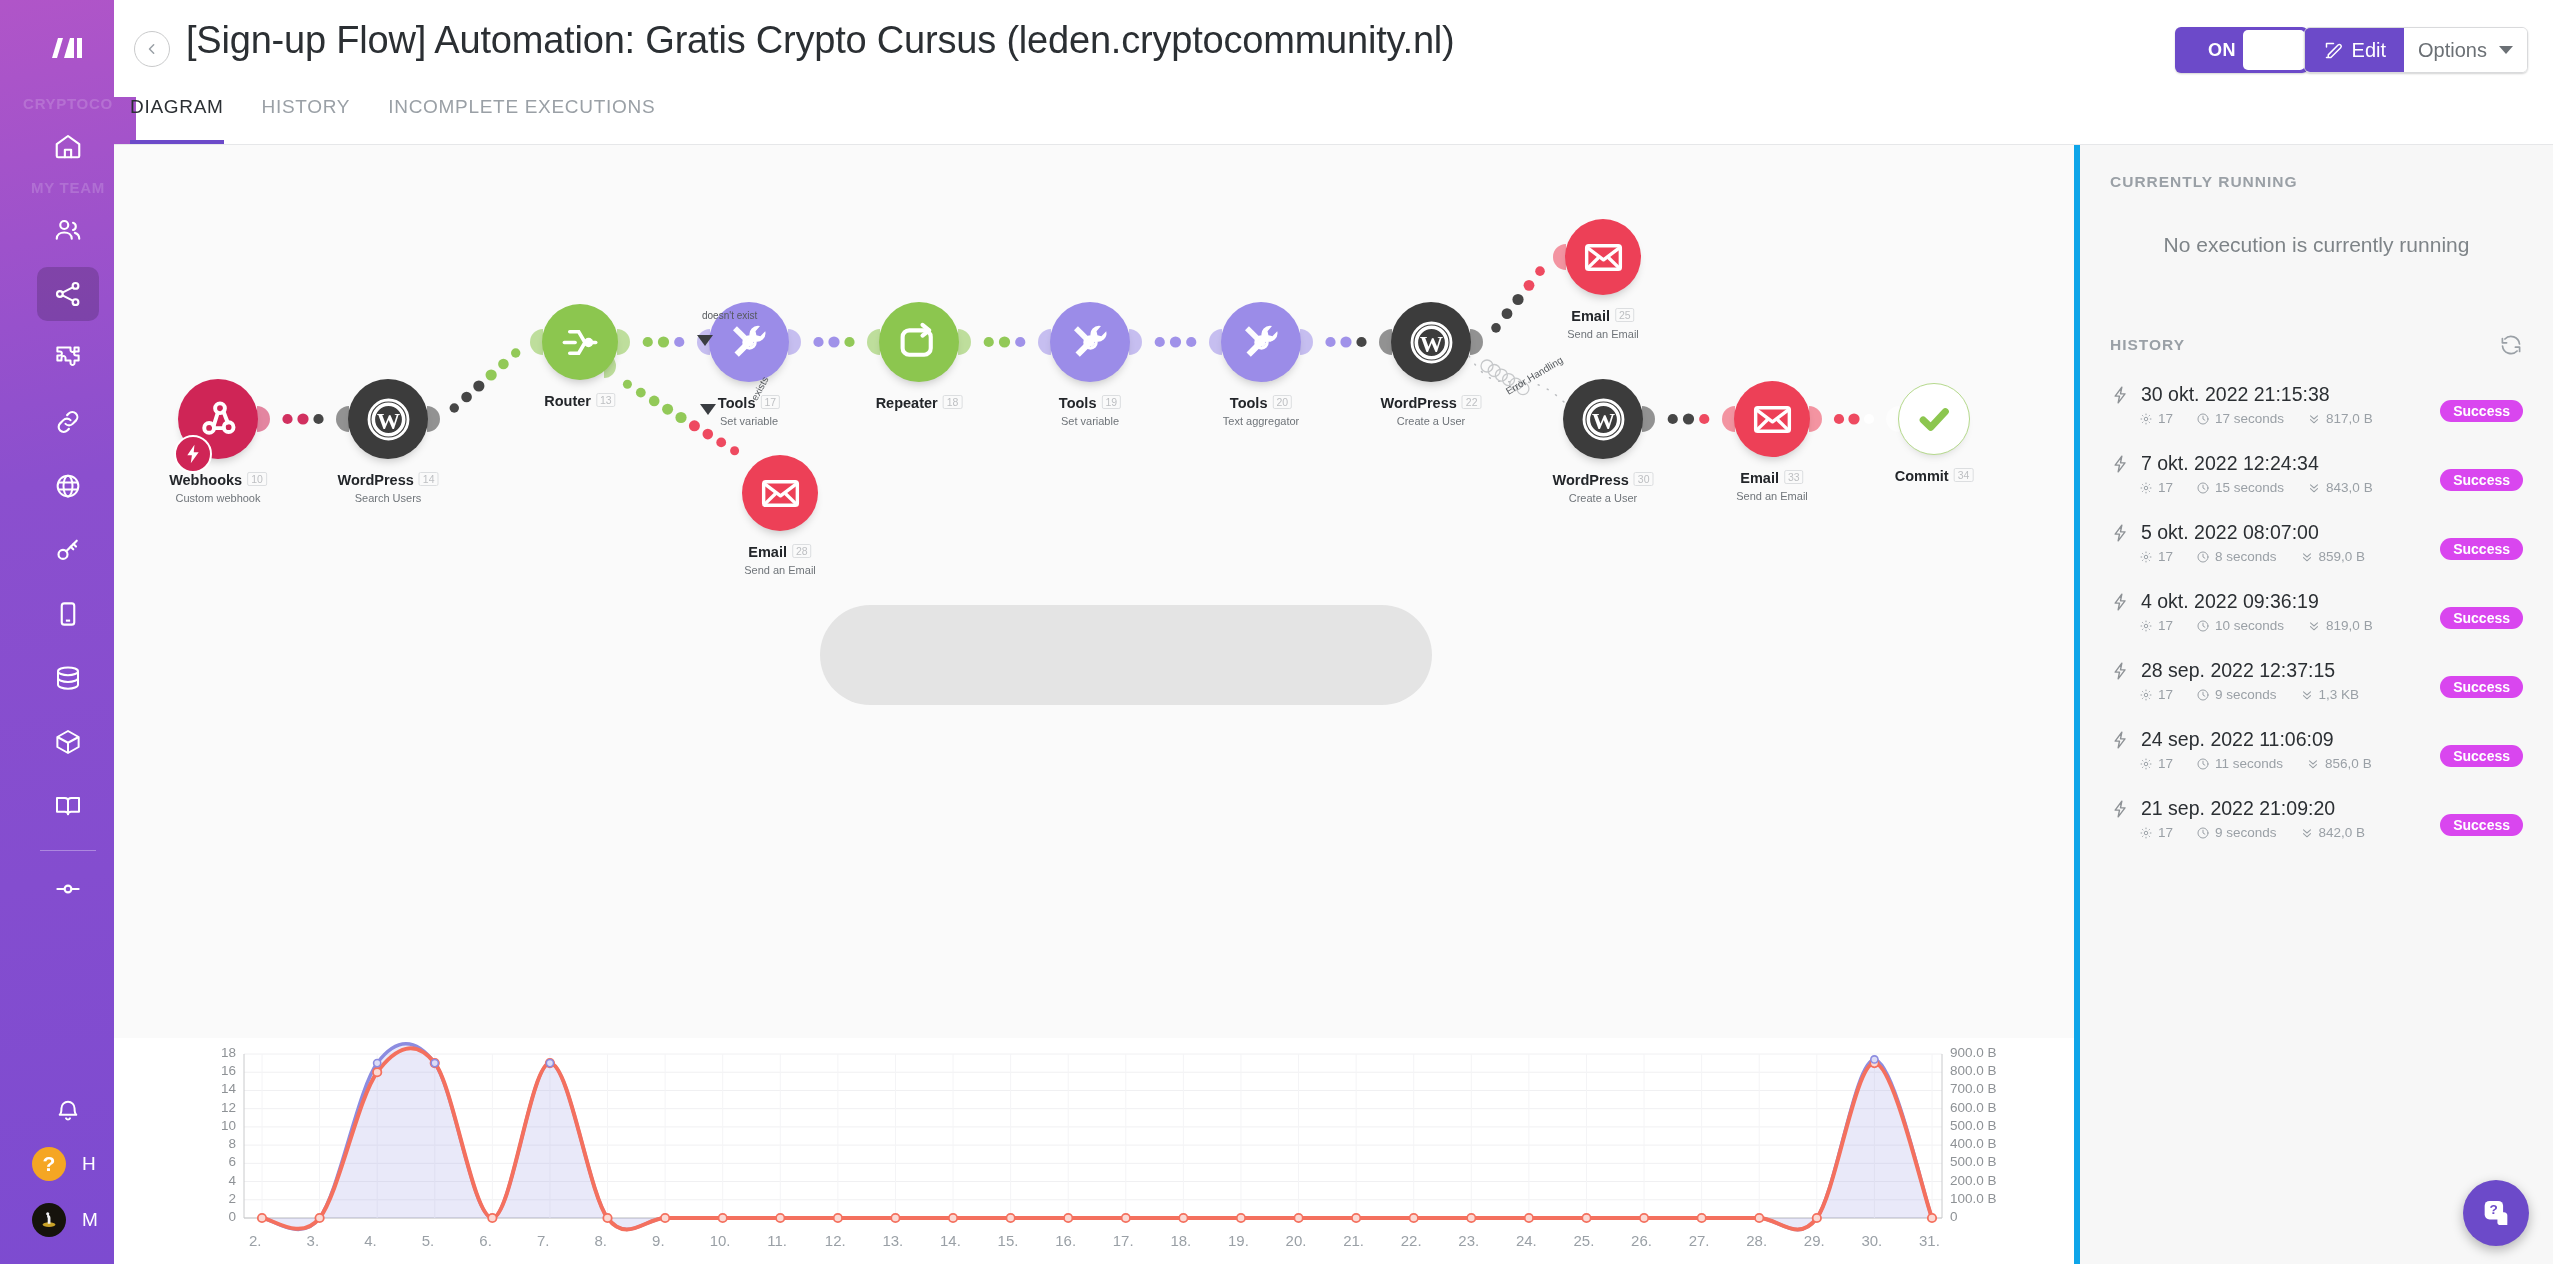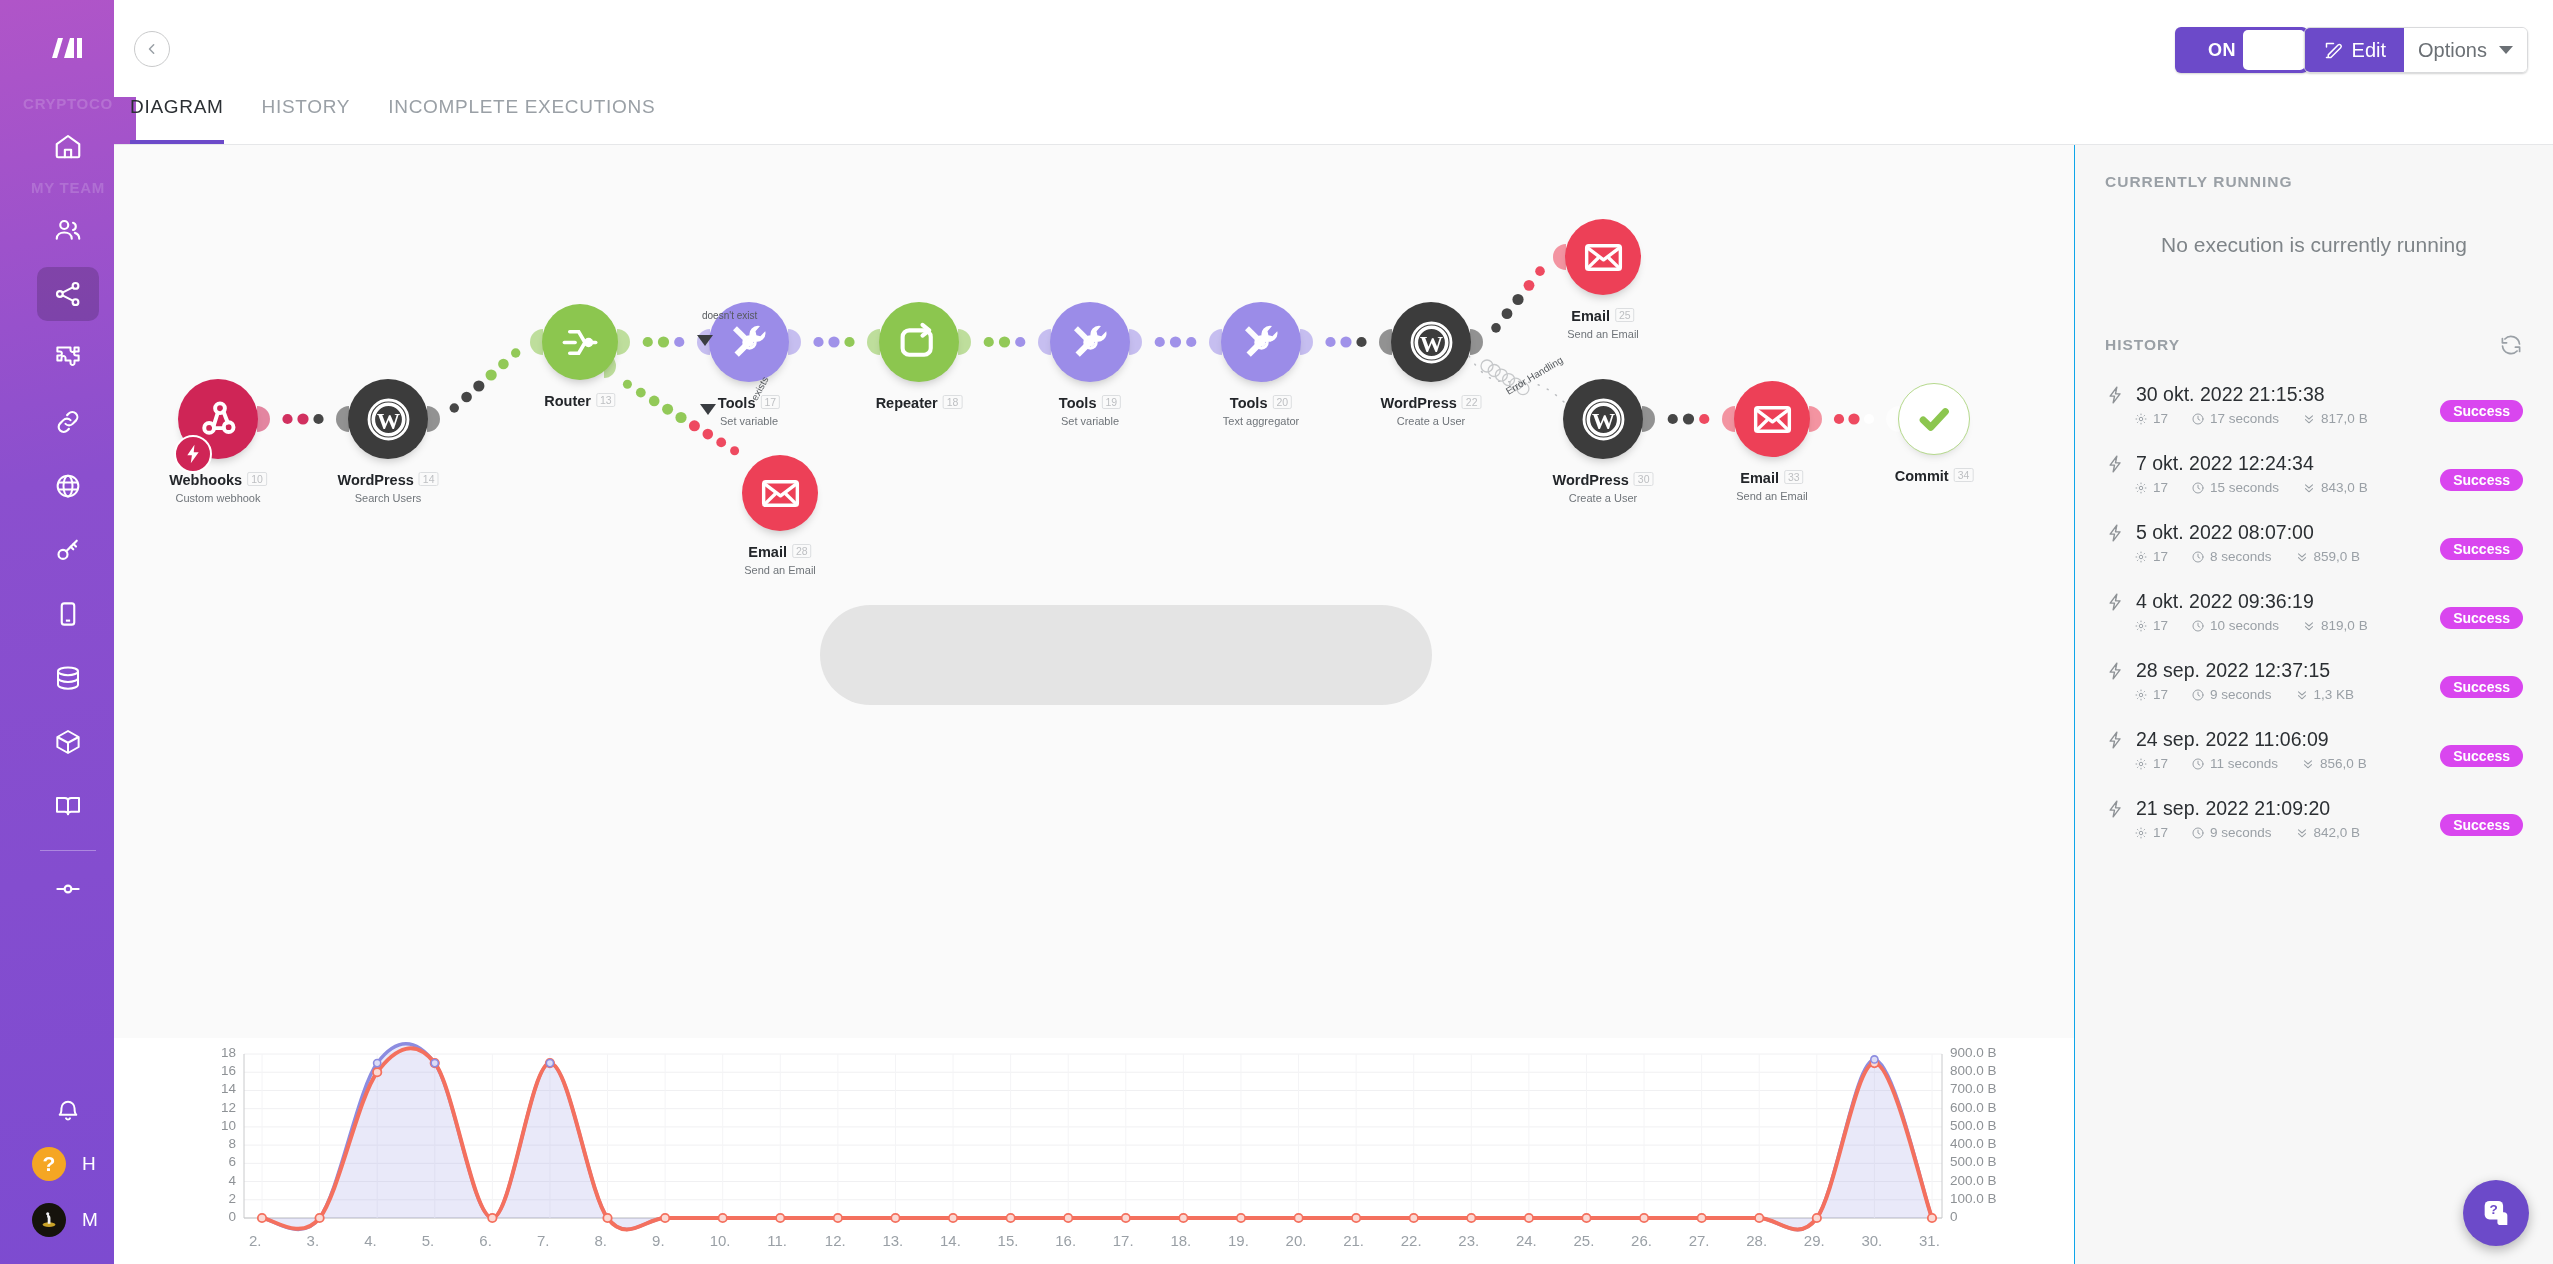--- a/index.html
+++ b/index.html
@@ -124,21 +124,21 @@
     border-top: 11px solid #3a3d41; cursor: pointer;
   }
   #group-band {
     position: absolute; left: 706px; top: 460px; width: 612px; height: 100px;
     background: #e4e4e4; border-radius: 50px;
   }
 
   
   #rpanel {
     position: absolute; right: 0; top: 145px; width: 479px; height: 1119px;
-    background: #f7f7f7; border-left: 1px solid #0ea5e9; padding: 28px 30px 0 30px;
+    background: #f7f7f7; border-left: 6px solid #0ea5e9; padding: 28px 30px 0 30px;
   }
   .sec-title { font-size: 15.5px; font-weight: 700; color: #9aa0a6; letter-spacing: 1px; }
   #norun { text-align: center; font-size: 21px; color: #7e8488; margin-top: 42px; }
   #hist-head { display: flex; align-items: center; justify-content: space-between; margin-top: 76px; }
   #refresh-icon { cursor: pointer; }
   .hrow { margin-top: 26px; position: relative; cursor: pointer; }
   .hrow .top { display: flex; align-items: center; gap: 11px; }
   .hrow .date { font-size: 19.5px; color: #2b2f33; }
   .hrow .meta { display: flex; align-items: center; gap: 23px; margin-left: 29px; margin-top: 5px; }
   .hrow .meta span { display: flex; align-items: center; gap: 5px; font-size: 13.5px; color: #9aa0a6; }
@@ -298,20 +298,21 @@
     </div>
   </div>
 </div>
 
 <div id="header">
   <div id="back-circle">
     <svg viewBox="0 0 24 24" width="20" height="20" fill="none" stroke="#9aa0a6" stroke-width="1.8" stroke-linecap="round" stroke-linejoin="round">
         <path d="M14 7l-5 5 5 5"></path>
       </svg>
   </div>
+  <div id="title">[Sign-up Flow] Automation: Gratis Crypto Cursus (leden.cryptocommunity.nl)</div>
 
   <div id="toggle">
     <span class="lbl">ON</span>
     <span class="knob"></span>
   </div>
 
   <div id="editgrp">
     <div id="edit-btn">
       <svg viewBox="0 0 24 24" width="21" height="21" fill="none" stroke="#fff" stroke-width="1.7" stroke-linecap="round" stroke-linejoin="round">
           <path d="M4 20h5L20.2 8.8a2.1 2.1 0 0 0-3-3L6 17v3Z"></path>

